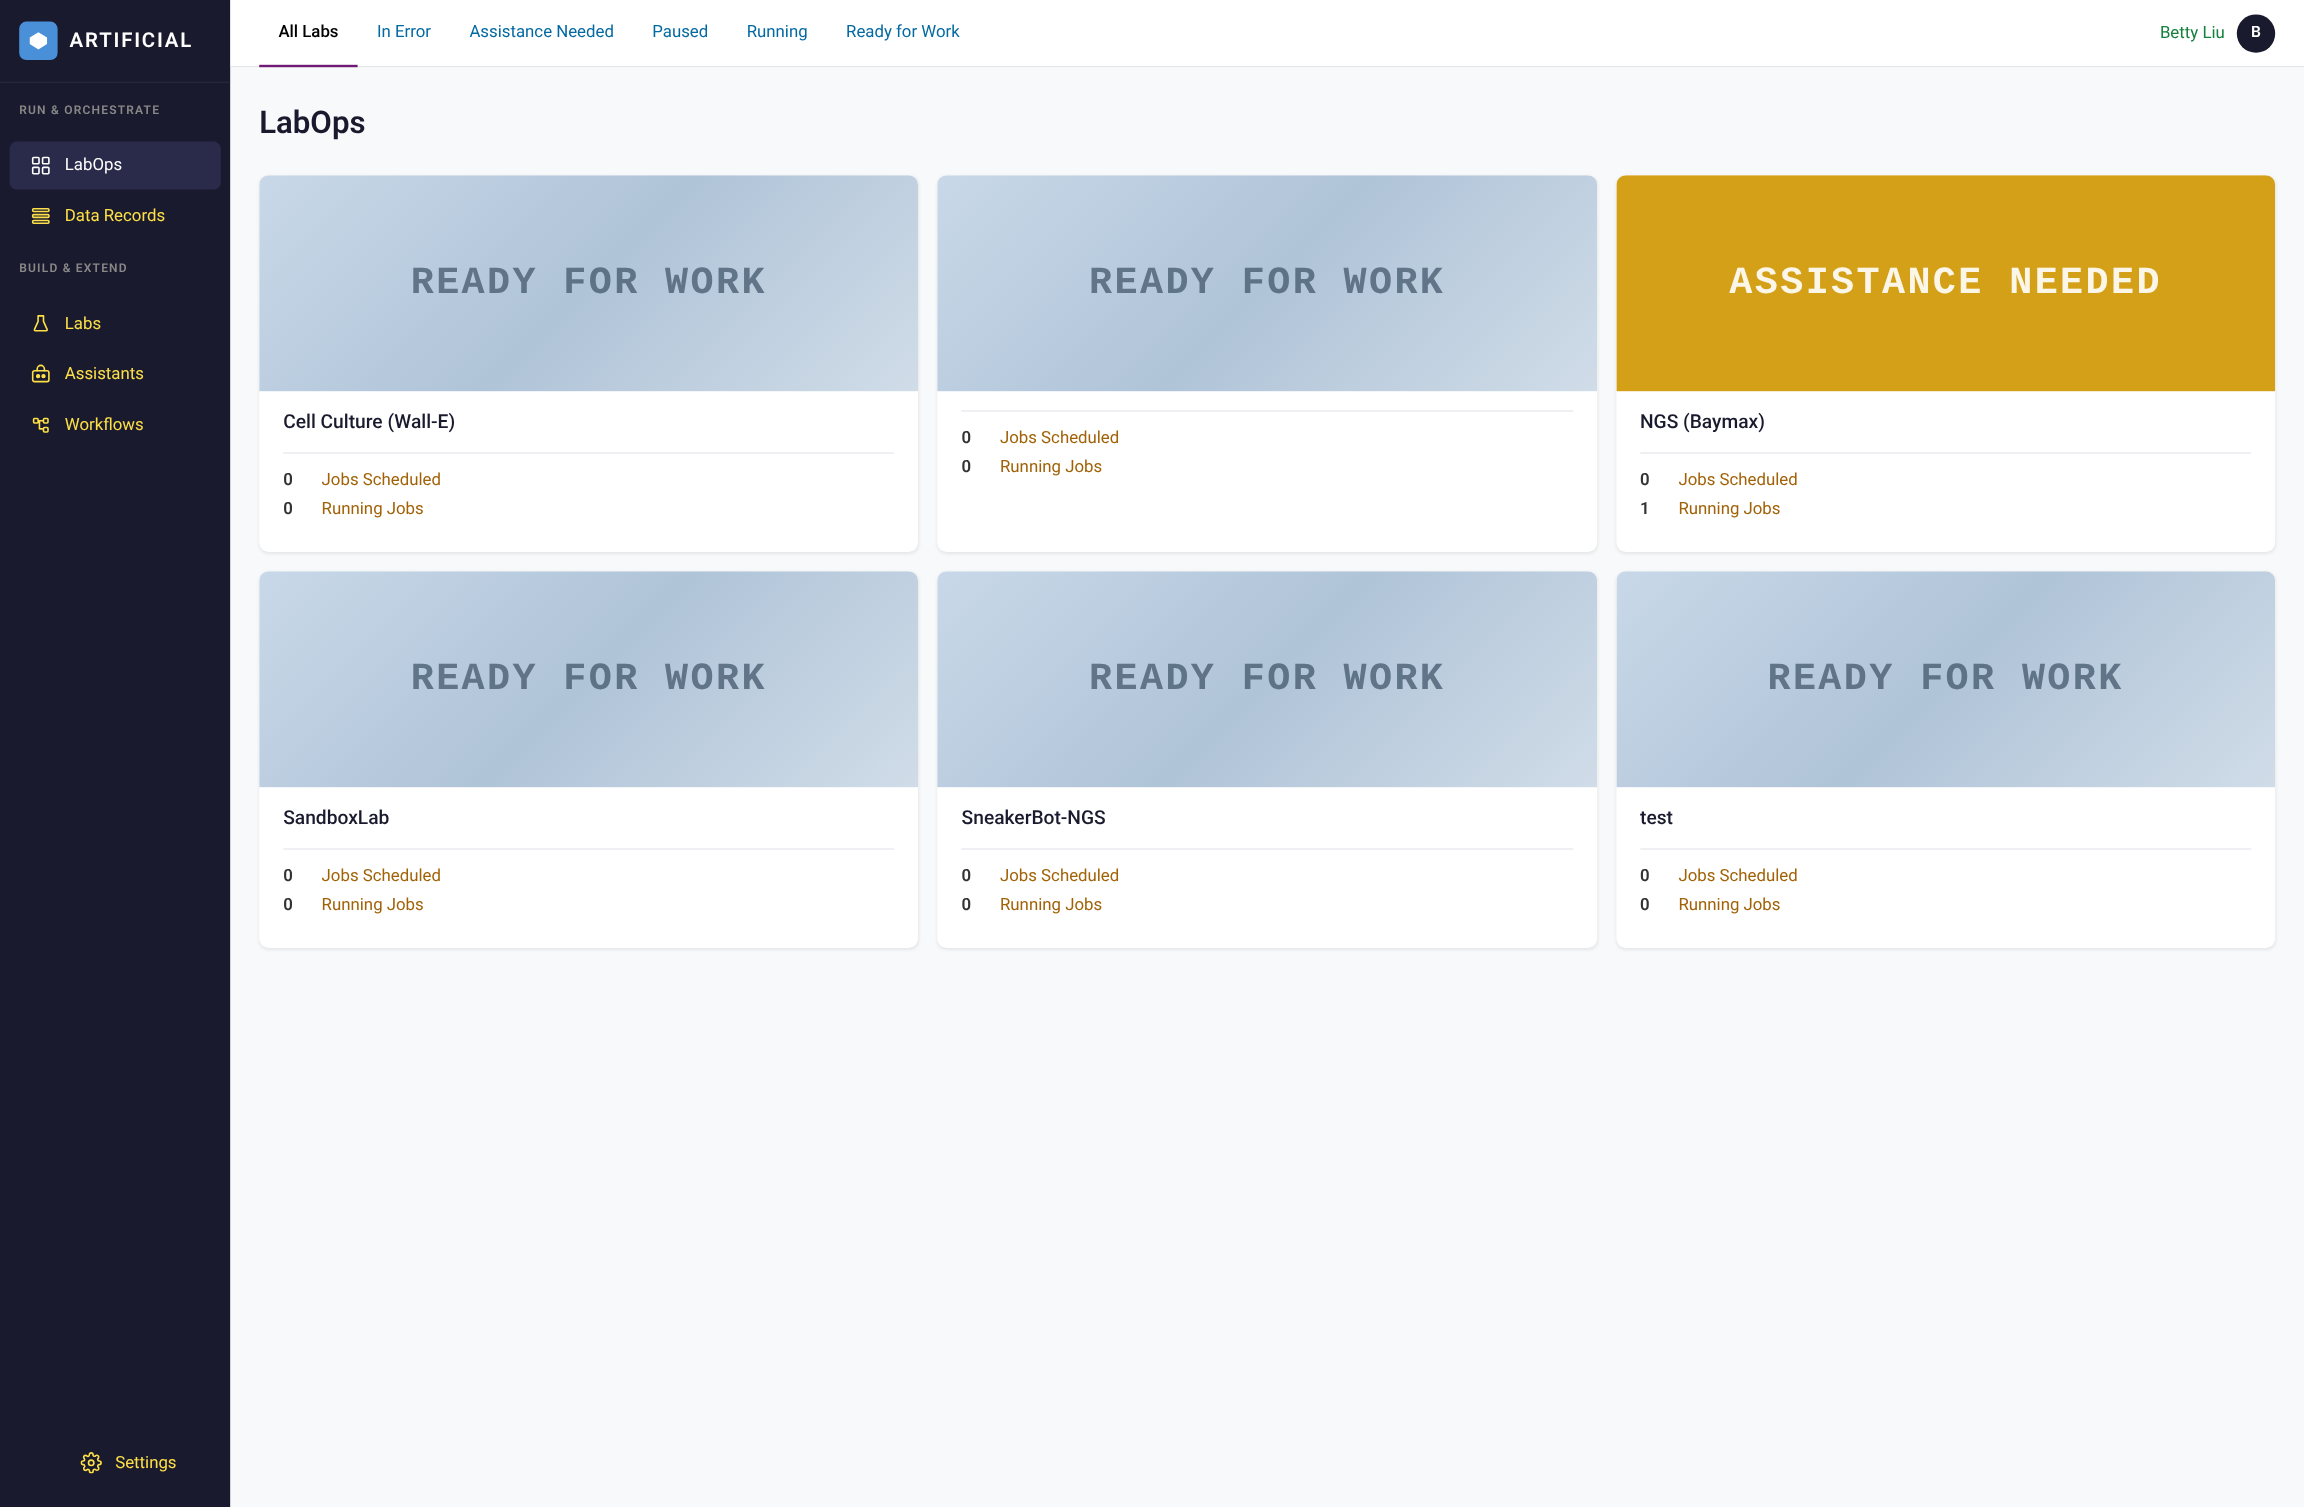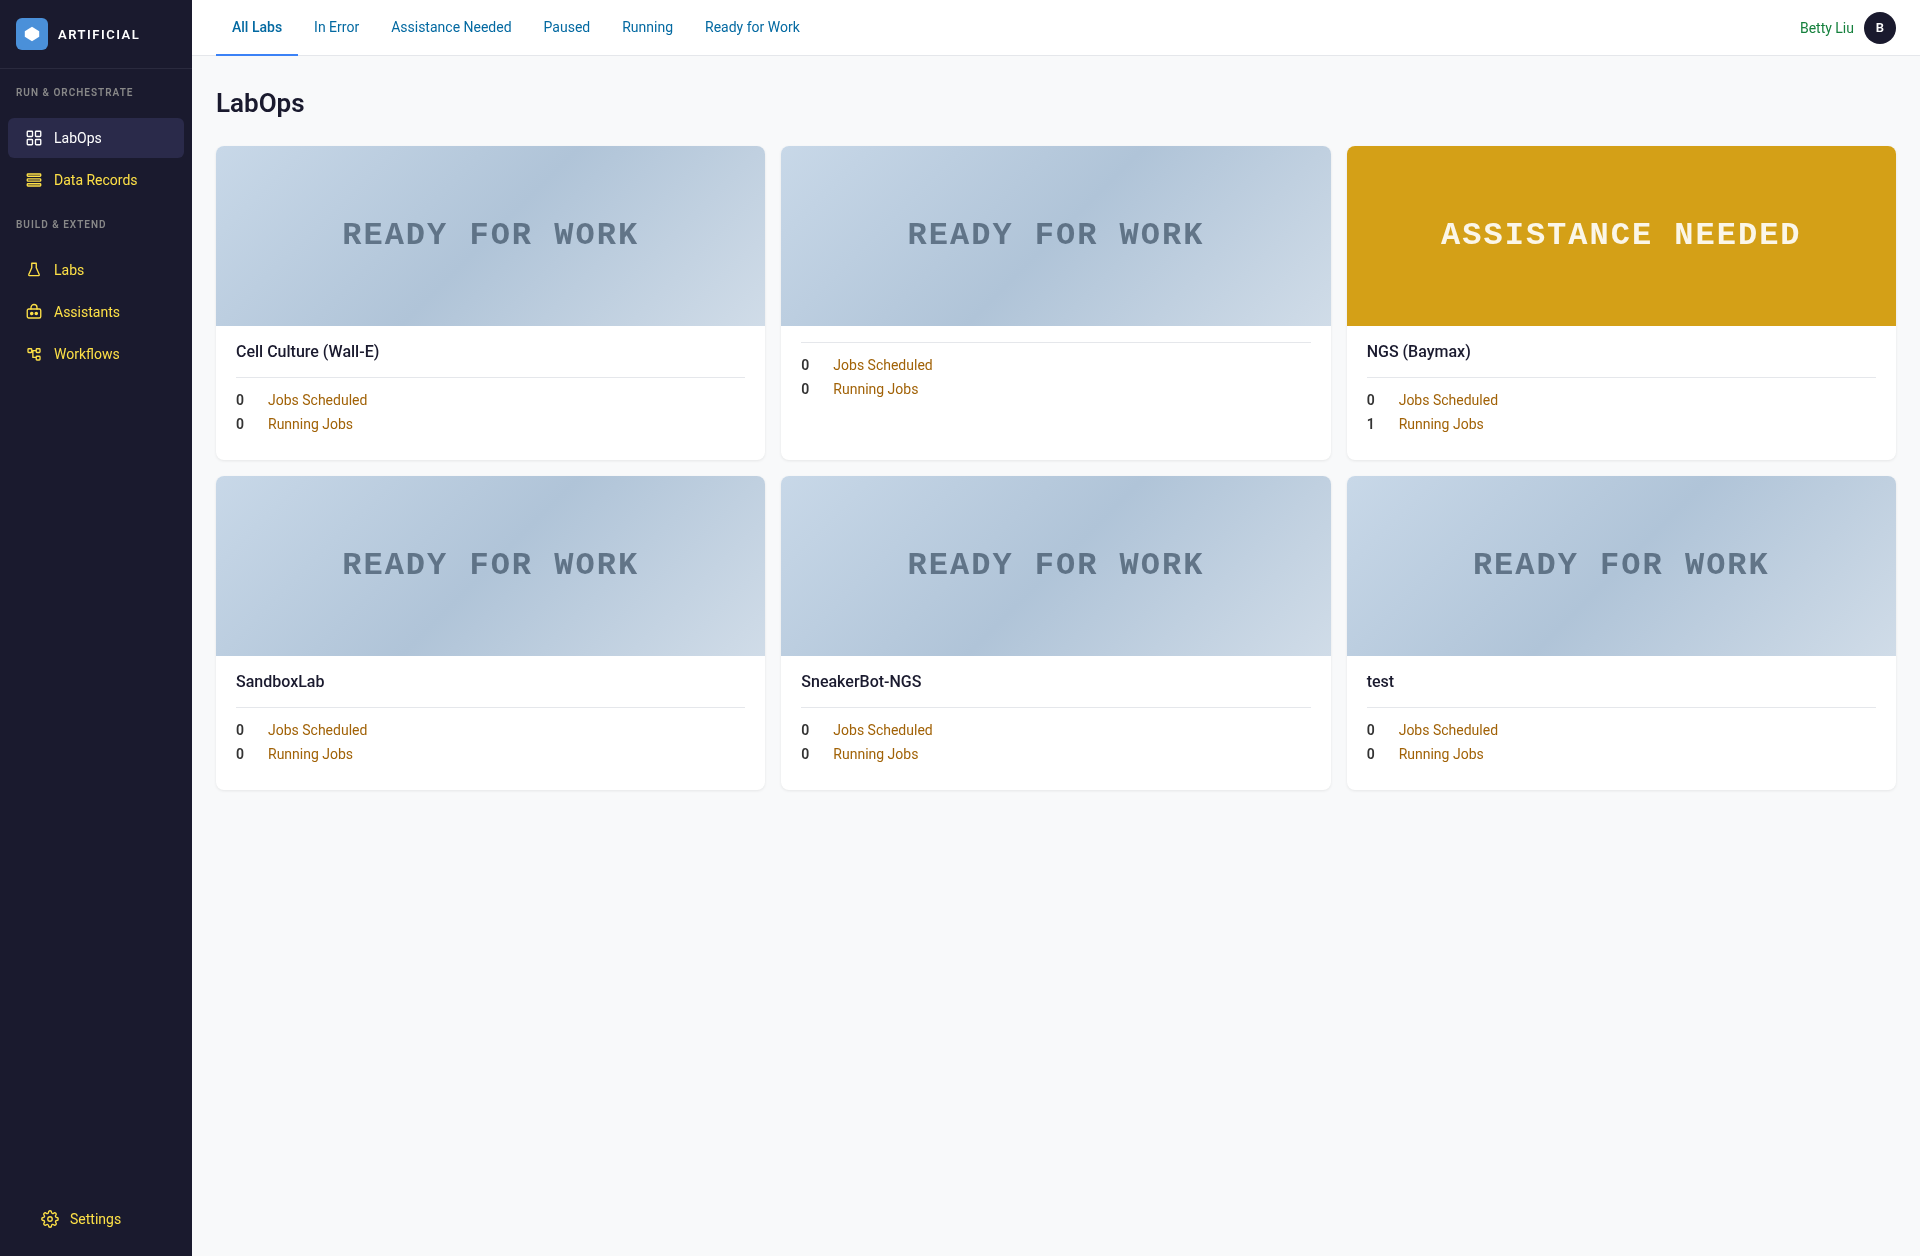--- a/index.html
+++ b/index.html
@@ -29,21 +29,21 @@
       border-radius: 6px;
       display: flex;
       align-items: center;
       justify-content: center;
       color: white;
       font-weight: bold;
       font-size: 14px;
     }
     .logo-text {
       color: white;
-      font-size: 13px;
+      font-size: 17px;
       font-weight: 600;
       letter-spacing: 1.5px;
       text-transform: uppercase;
     }
     .sidebar-section-label {
       font-size: 10px;
       font-weight: 600;
       letter-spacing: 1px;
       color: #888;
       padding: 18px 16px 19px;
@@ -56,21 +56,21 @@
       padding: 10px 16px;
       cursor: pointer;
       border-radius: 6px;
       margin: 1px 8px;
       color: #fde047;
       font-size: 14px;
     }
     .sidebar-item.active { background: #2a2a4a; color: white; }
     .sidebar-item .icon { width: 20px; height: 20px; display: flex; align-items: center; justify-content: center; flex-shrink: 0; }
     .sidebar-spacer { flex: 1; }
-    .sidebar-bottom { padding: 16px; }
+    .sidebar-bottom { padding: 16px; margin-left: 26px; }
 
     
     .icon svg { width: 18px; height: 18px; fill: none; stroke: currentColor; stroke-width: 1.8; stroke-linecap: round; stroke-linejoin: round; }
 
     
     .main {
       flex: 1;
       display: flex;
       flex-direction: column;
       overflow: hidden;
@@ -98,21 +98,21 @@
       padding: 0 16px;
       height: 100%;
       display: flex;
       align-items: center;
       font-size: 14px;
       color: #0369a1;
       cursor: pointer;
       border-bottom: 2px solid transparent;
       margin-bottom: -1px;
     }
-    .topnav-tab.active { color: #0369a1; border-bottom: 2px solid #3b82f6; font-weight: 500; }
+    .topnav-tab.active { color: #000000; border-bottom: 2px solid #701a75; font-weight: 500; }
     .topnav-user {
       display: flex;
       align-items: center;
       gap: 10px;
       cursor: pointer;
     }
     .user-name { font-size: 14px; color: #15803d; }
     .user-avatar {
       width: 32px;
       height: 32px;

